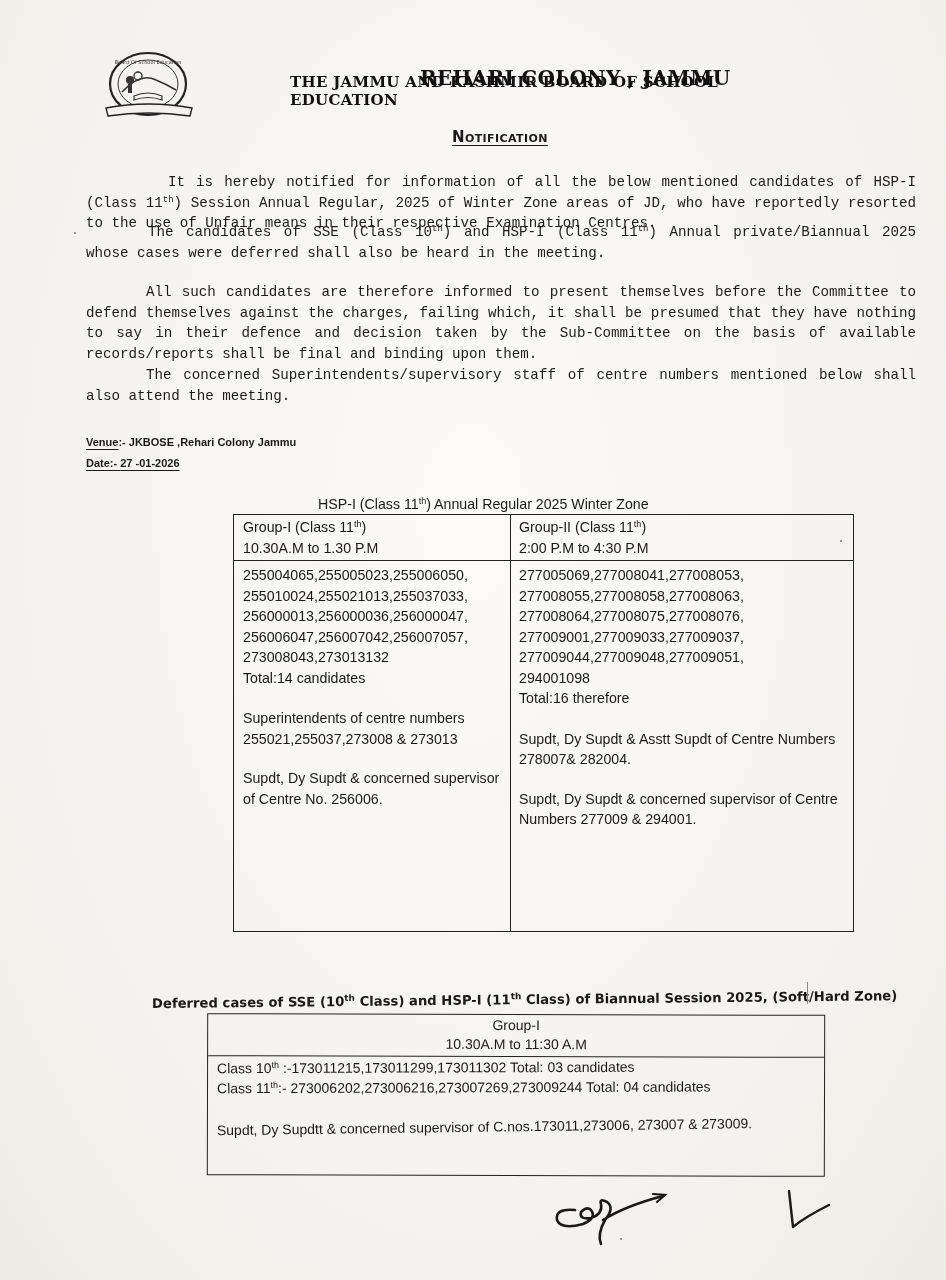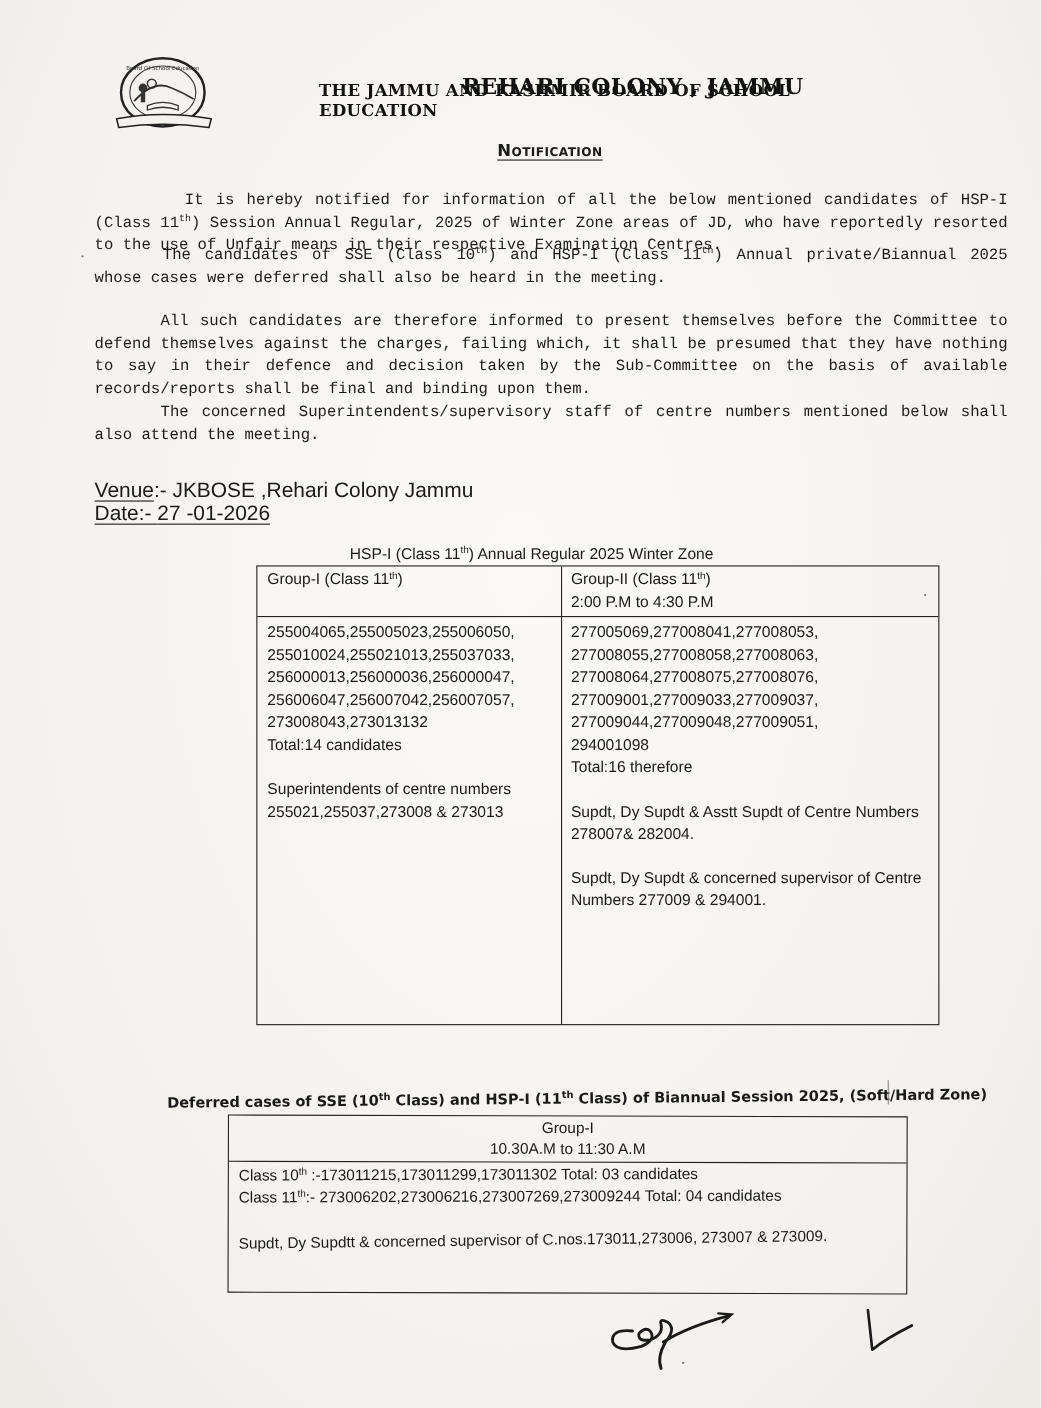--- a/index.html
+++ b/index.html
@@ -38,21 +38,21 @@
       text-align: justify; color: #1c1c1c;
     }
     .para .indent { display: inline-block; width: 82px; }
     .p1 { top: 172px; }
     .p2 { top: 222px; }
     .p3 { top: 282px; }
     .p4 { top: 365px; }
     sup { font-size: 9px; vertical-align: 5px; line-height: 0; }
 
     .venue, .date {
-      position: absolute; left: 86px; font-size: 19px; color: #1a1a1a;
+      position: absolute; left: 86px; font-size: 11px; color: #1a1a1a; font-weight: bold;
     }
     .venue { top: 436px; }
     .date { top: 457px; text-decoration: underline; text-underline-offset: 3px; }
     .venue .lbl { text-decoration: underline; text-underline-offset: 3px; }
 
     
     .t1-caption {
       position: absolute; left: 318px; top: 496px; font-size: 14.2px; color: #1a1a1a;
     }
     .t1 {
@@ -133,35 +133,37 @@
   <div class="date">
     <span>Date:- </span><span>27 -01-2026</span>
   </div>
 
   <div class="t1-caption">
     <span>HSP-I (Class 11</span><sup>th</sup><span>) Annual Regular 2025 Winter Zone</span>
   </div>
   <div class="t1">
     <div class="cell c-h1">
       <span class="block"><span>Group-I (Class 11</span><sup>th</sup><span>)</span></span>
+      <span class="block">10.30A.M to 1.30 P.M</span>
     </div>
     <div class="cell c-h2">
       <span class="block"><span>Group-II (Class 11</span><sup>th</sup><span>)</span></span>
       <span class="block">2:00 P.M to 4:30 P.M</span>
     </div>
     <div class="cell c-b1">
       <span class="block">255004065,255005023,255006050,</span>
       <span class="block">255010024,255021013,255037033,</span>
       <span class="block">256000013,256000036,256000047,</span>
       <span class="block">256006047,256007042,256007057,</span>
       <span class="block">273008043,273013132</span>
       <span class="block">Total:14 candidates</span>
       <div class="gap-lg"></div>
       <span class="block">Superintendents of centre numbers 255021,255037,273008 &amp; 273013</span>
       <div class="gap-md"></div>
+      <span class="block">Supdt, Dy Supdt &amp; concerned supervisor of Centre No.  256006.</span>
     </div>
     <div class="cell c-b2">
       <span class="block">277005069,277008041,277008053,</span>
       <span class="block">277008055,277008058,277008063,</span>
       <span class="block">277008064,277008075,277008076,</span>
       <span class="block">277009001,277009033,277009037,</span>
       <span class="block">277009044,277009048,277009051,</span>
       <span class="block">294001098</span>
       <span class="block">Total:16  therefore</span>
       <div style="height:20px"></div>

